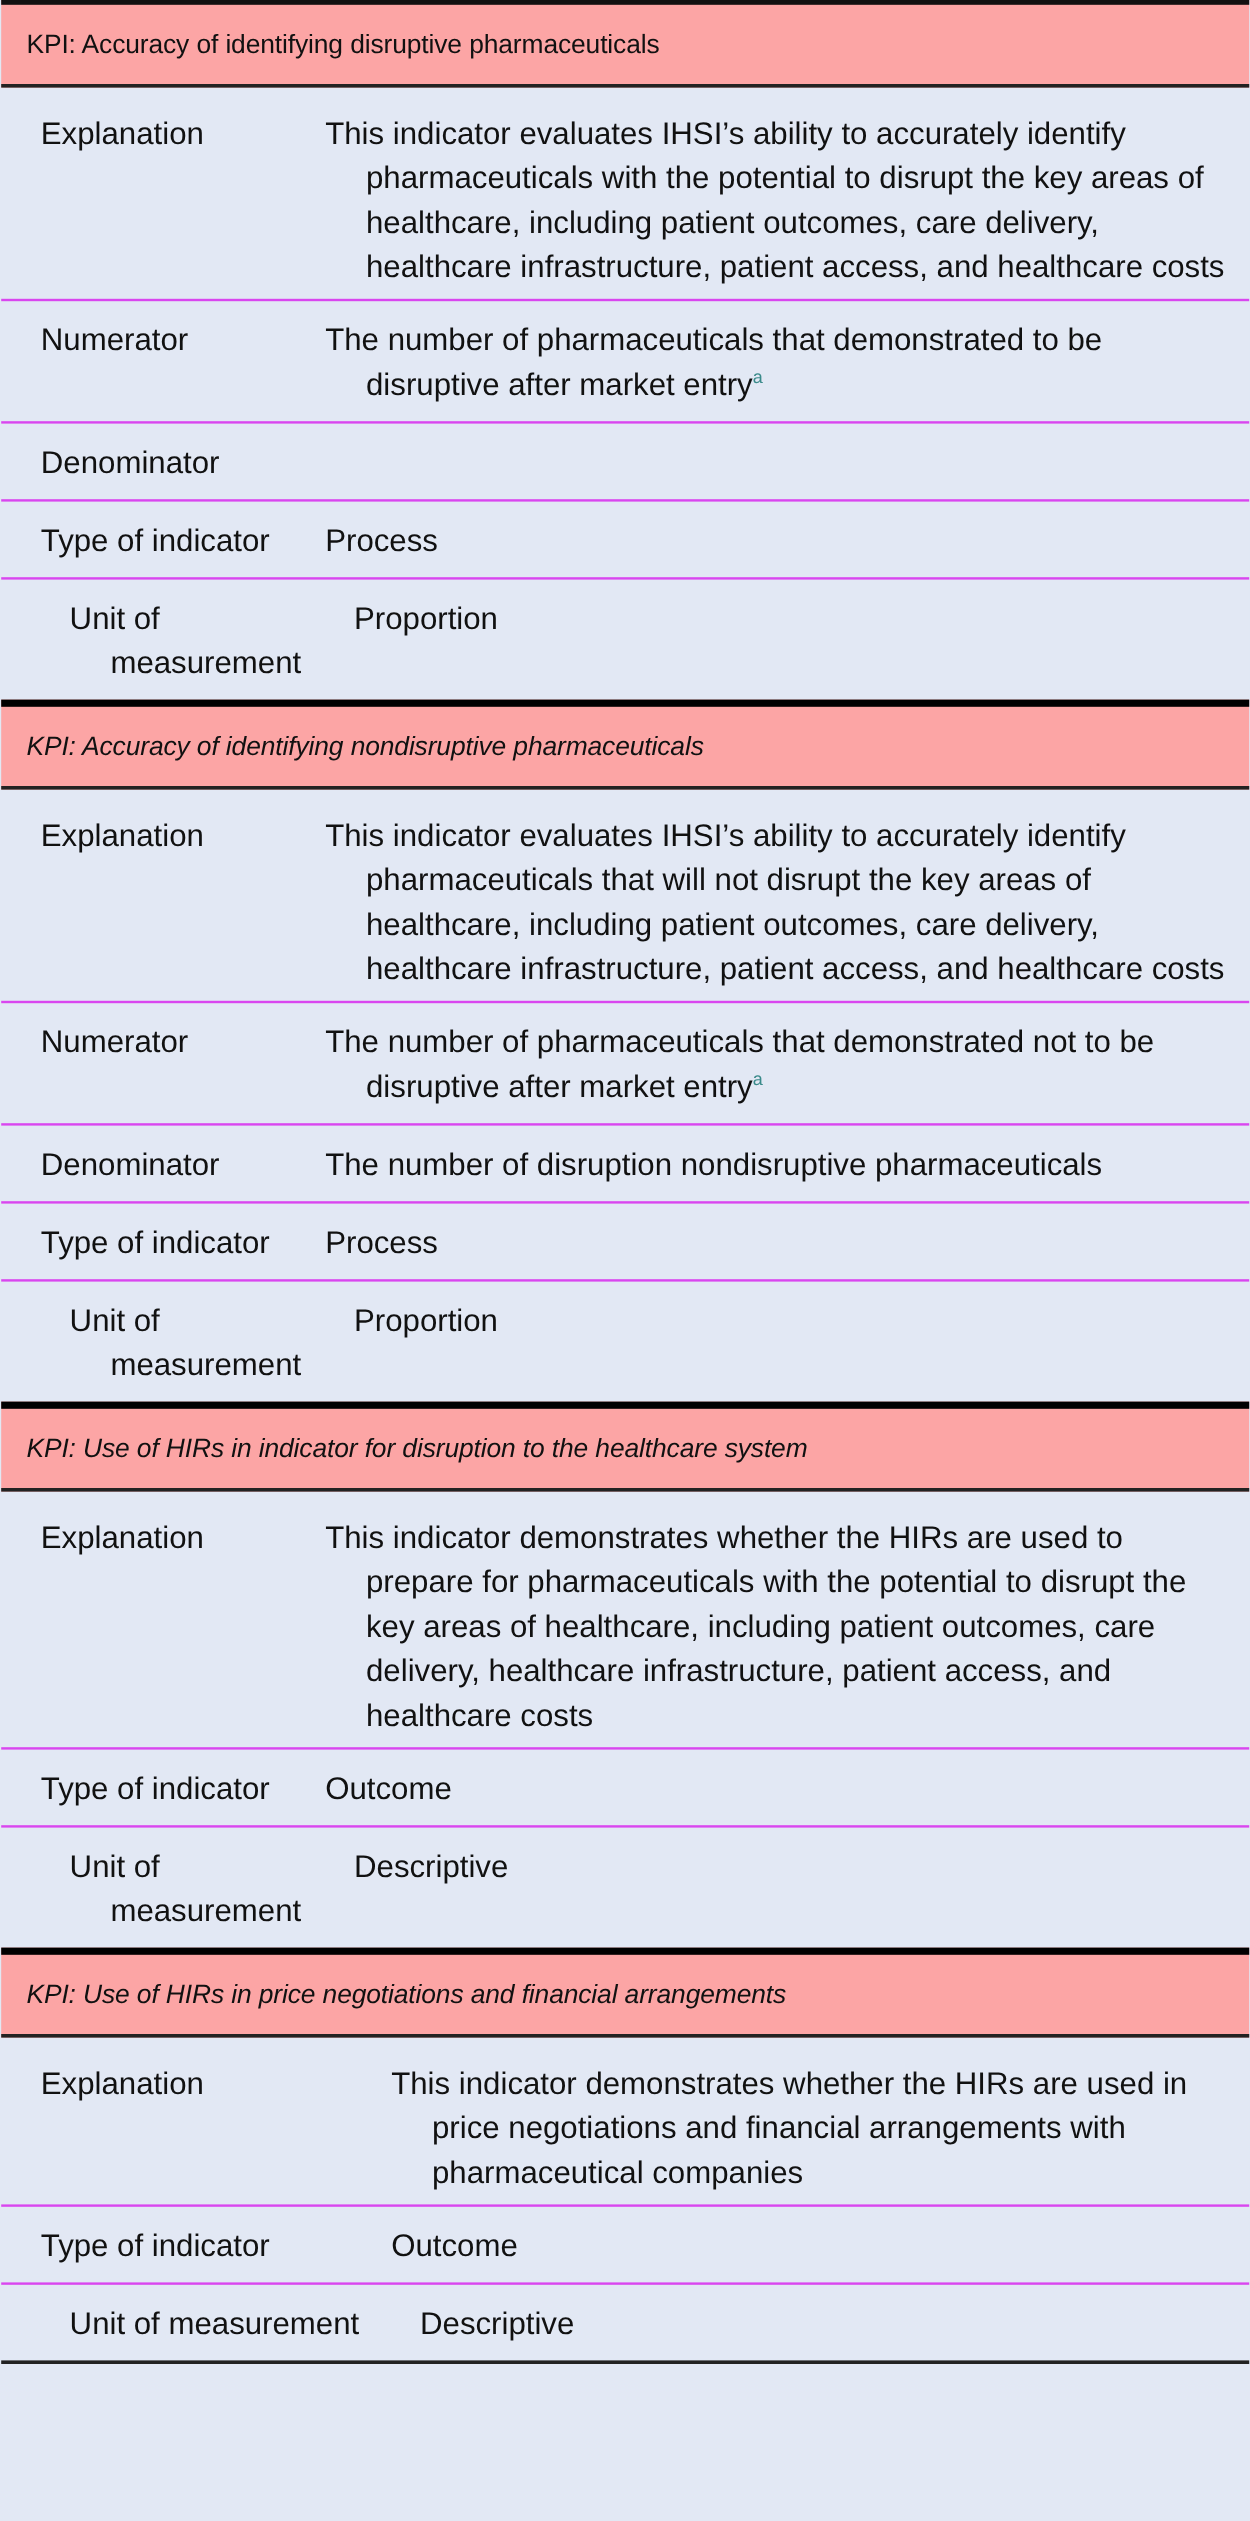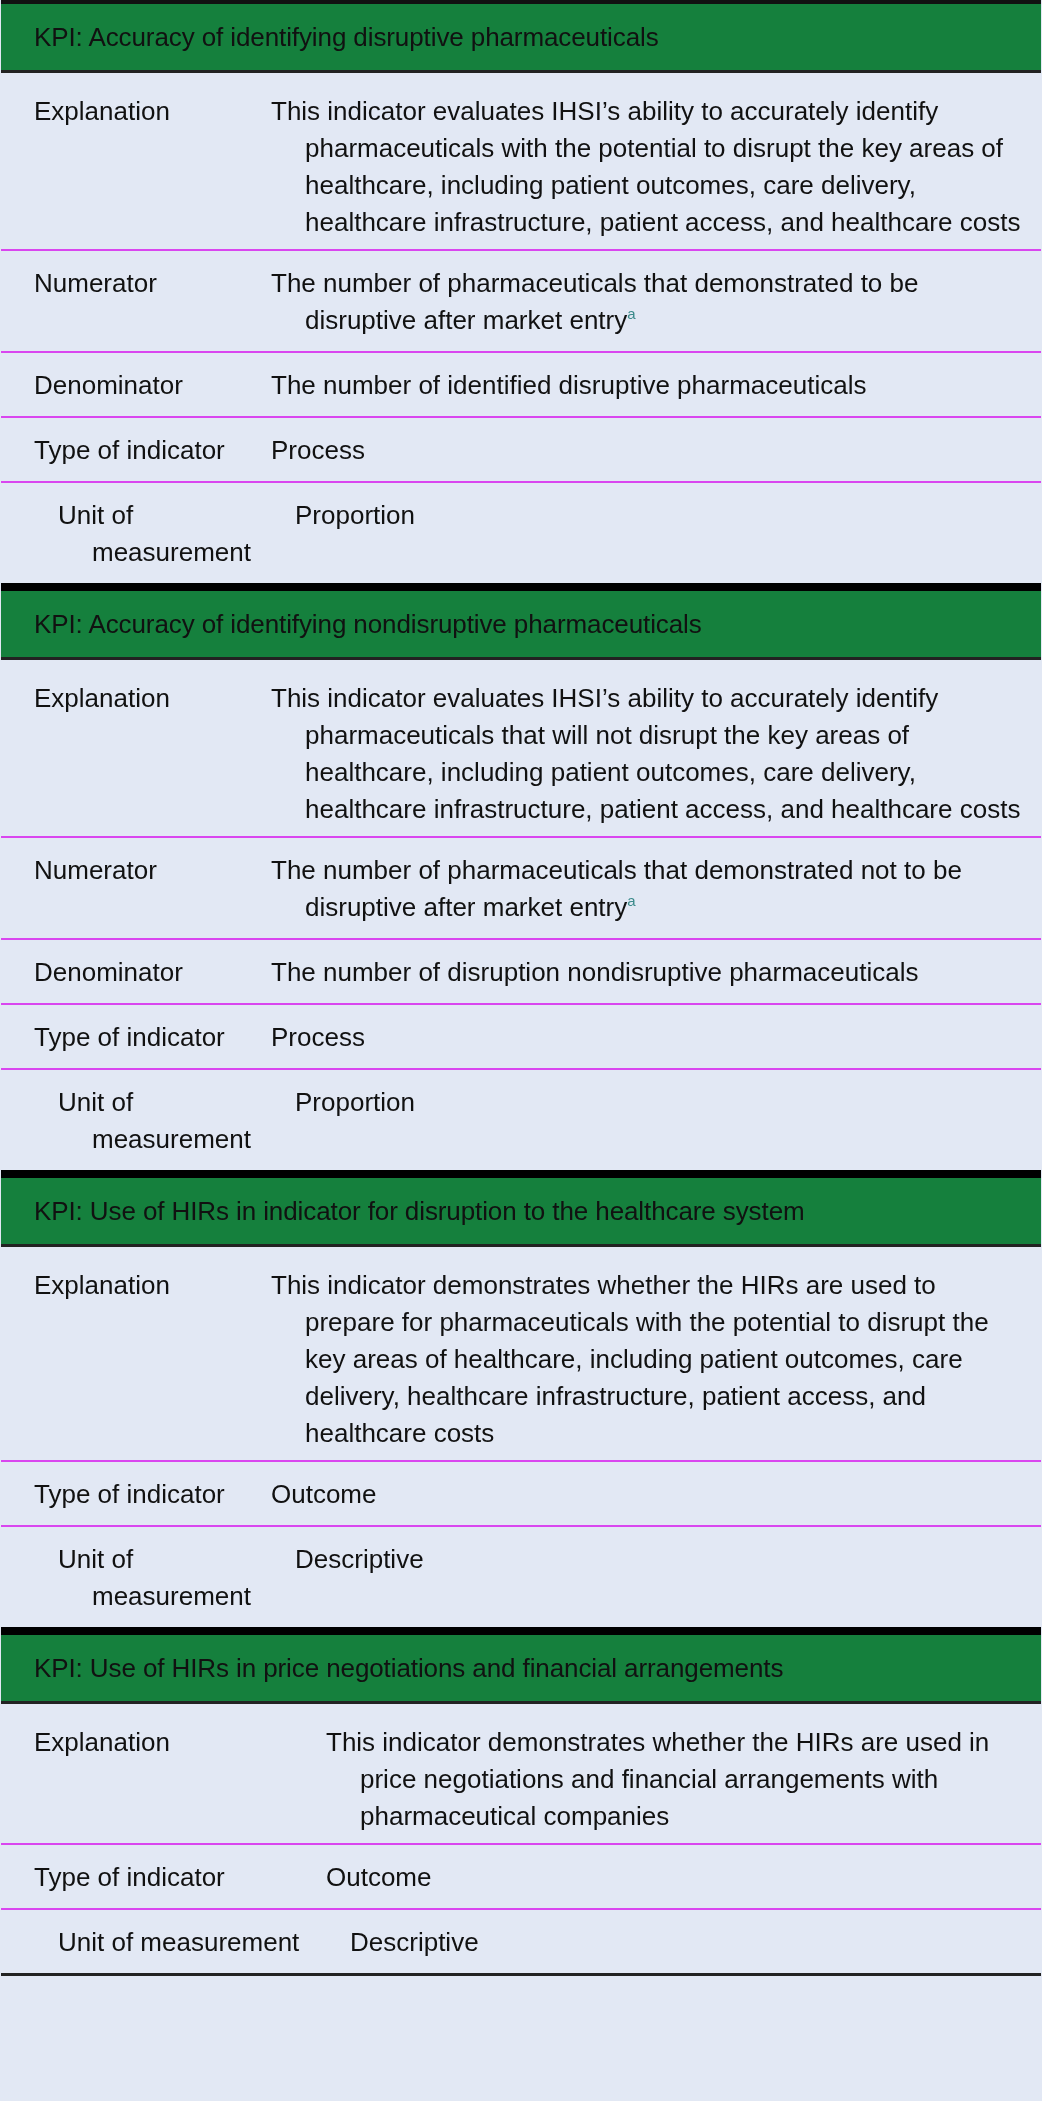--- a/index.html
+++ b/index.html
@@ -13,39 +13,39 @@
       overflow: hidden;
     }
     .table {
       width: 1040px;
       margin-left: 1px;
       background: #e2e8f4;
       border-bottom: 3px solid #222;
     }
     .kpi-section {}
     .kpi-header {
-      background: #15803d;
+      background: #fca5a5;
       border-top: 4px solid #111;
       border-bottom: 3px solid #222;
-      padding: 0 33px;
+      padding: 0 21px;
       height: 66px;
       display: flex;
       align-items: center;
-      font-size: 26px;
+      font-size: 22px;
       line-height: 1;
       letter-spacing: -0.1px;
     }
     .kpi-row {
       display: flex;
       border-bottom: 2px solid #d946ef;
       padding: 14px 0 12px 0;
       line-height: 37px;
     }
     .kpi-row:last-child { border-bottom: none; margin-left: 24px; }
-    .kpi-section + .kpi-section .kpi-header { border-top: 8px solid #000000; }
+    .kpi-section + .kpi-section .kpi-header { border-top: 6px solid #000000; font-style: italic; }
     .row-label {
       flex: 0 0 auto;
       padding-left: 33px;
       padding-right: 10px;
       box-sizing: border-box;
     }
     .row-value {
       flex: 1 1 auto;
       padding-right: 20px;
       box-sizing: border-box;
@@ -83,23 +83,20 @@
             <span class="hang">Numerator</span>
           </div>
     <div class="row-value">
             <span class="hang"><span>The number of pharmaceuticals that demonstrated to be disruptive after market entry</span><span class="sup">a</span></span>
           </div>
   </div>
         <div class="kpi-row">
     <div class="row-label" style="width: 270px;">
             <span class="hang">Denominator</span>
           </div>
-    <div class="row-value">
-            <span class="hang"><span>The number of identified disruptive pharmaceuticals</span><span class="sup"></span></span>
-          </div>
   </div>
         <div class="kpi-row">
     <div class="row-label" style="width: 270px;">
             <span class="hang">Type of indicator</span>
           </div>
     <div class="row-value">
             <span class="hang"><span>Process</span><span class="sup"></span></span>
           </div>
   </div>
         <div class="kpi-row">

